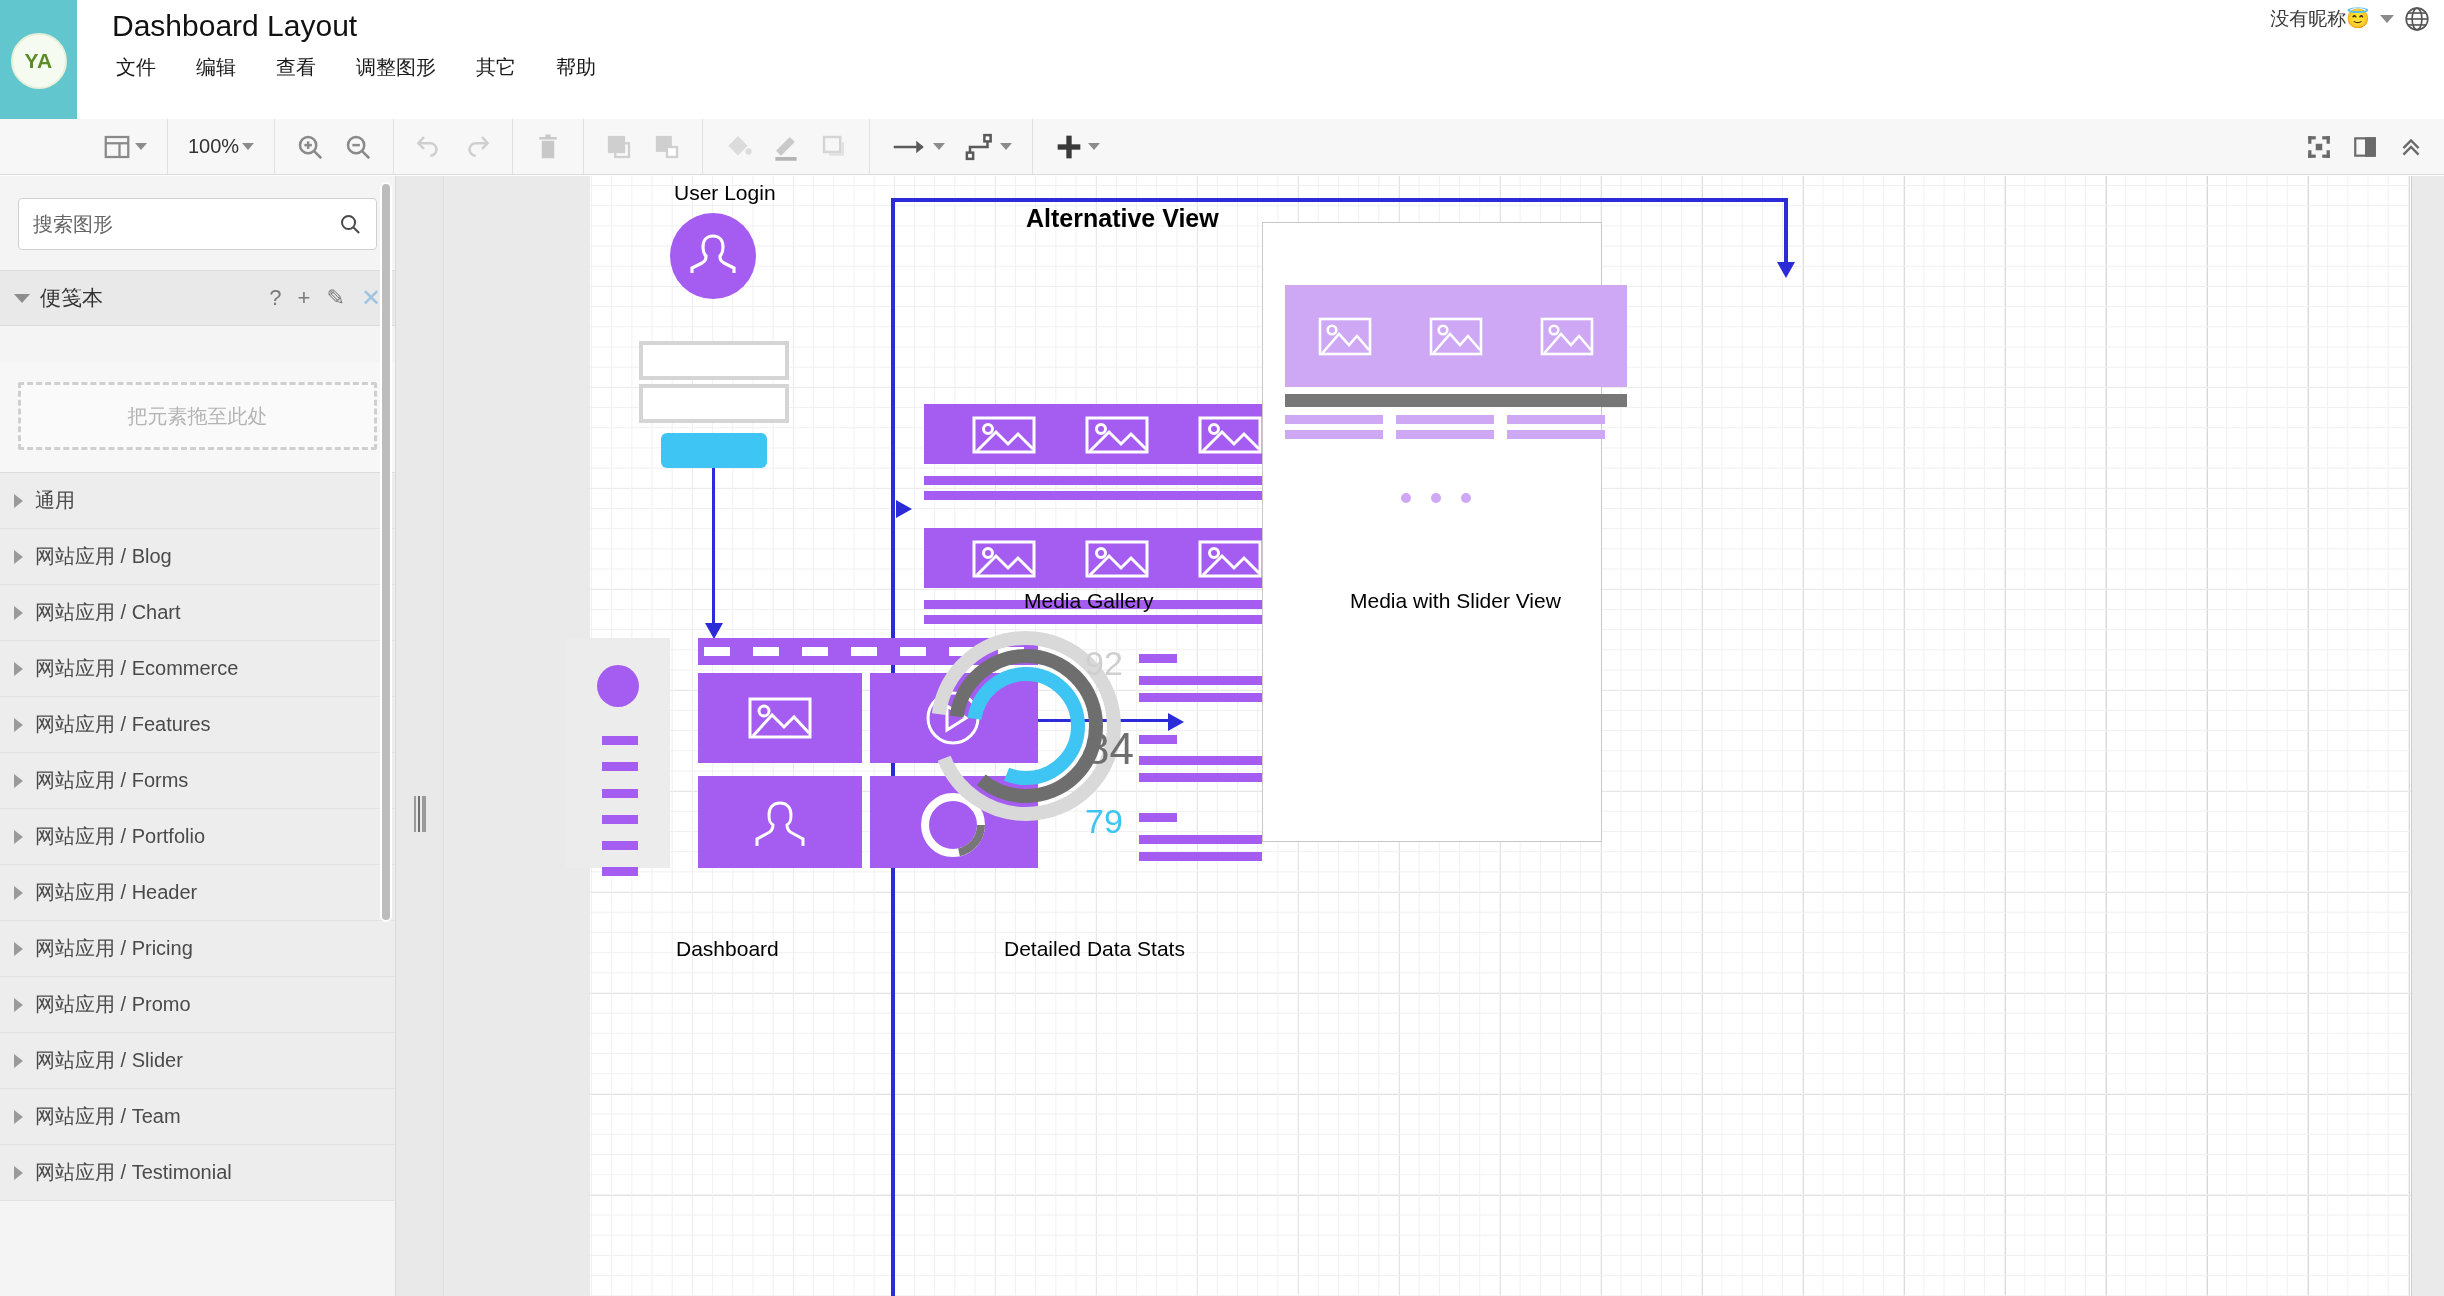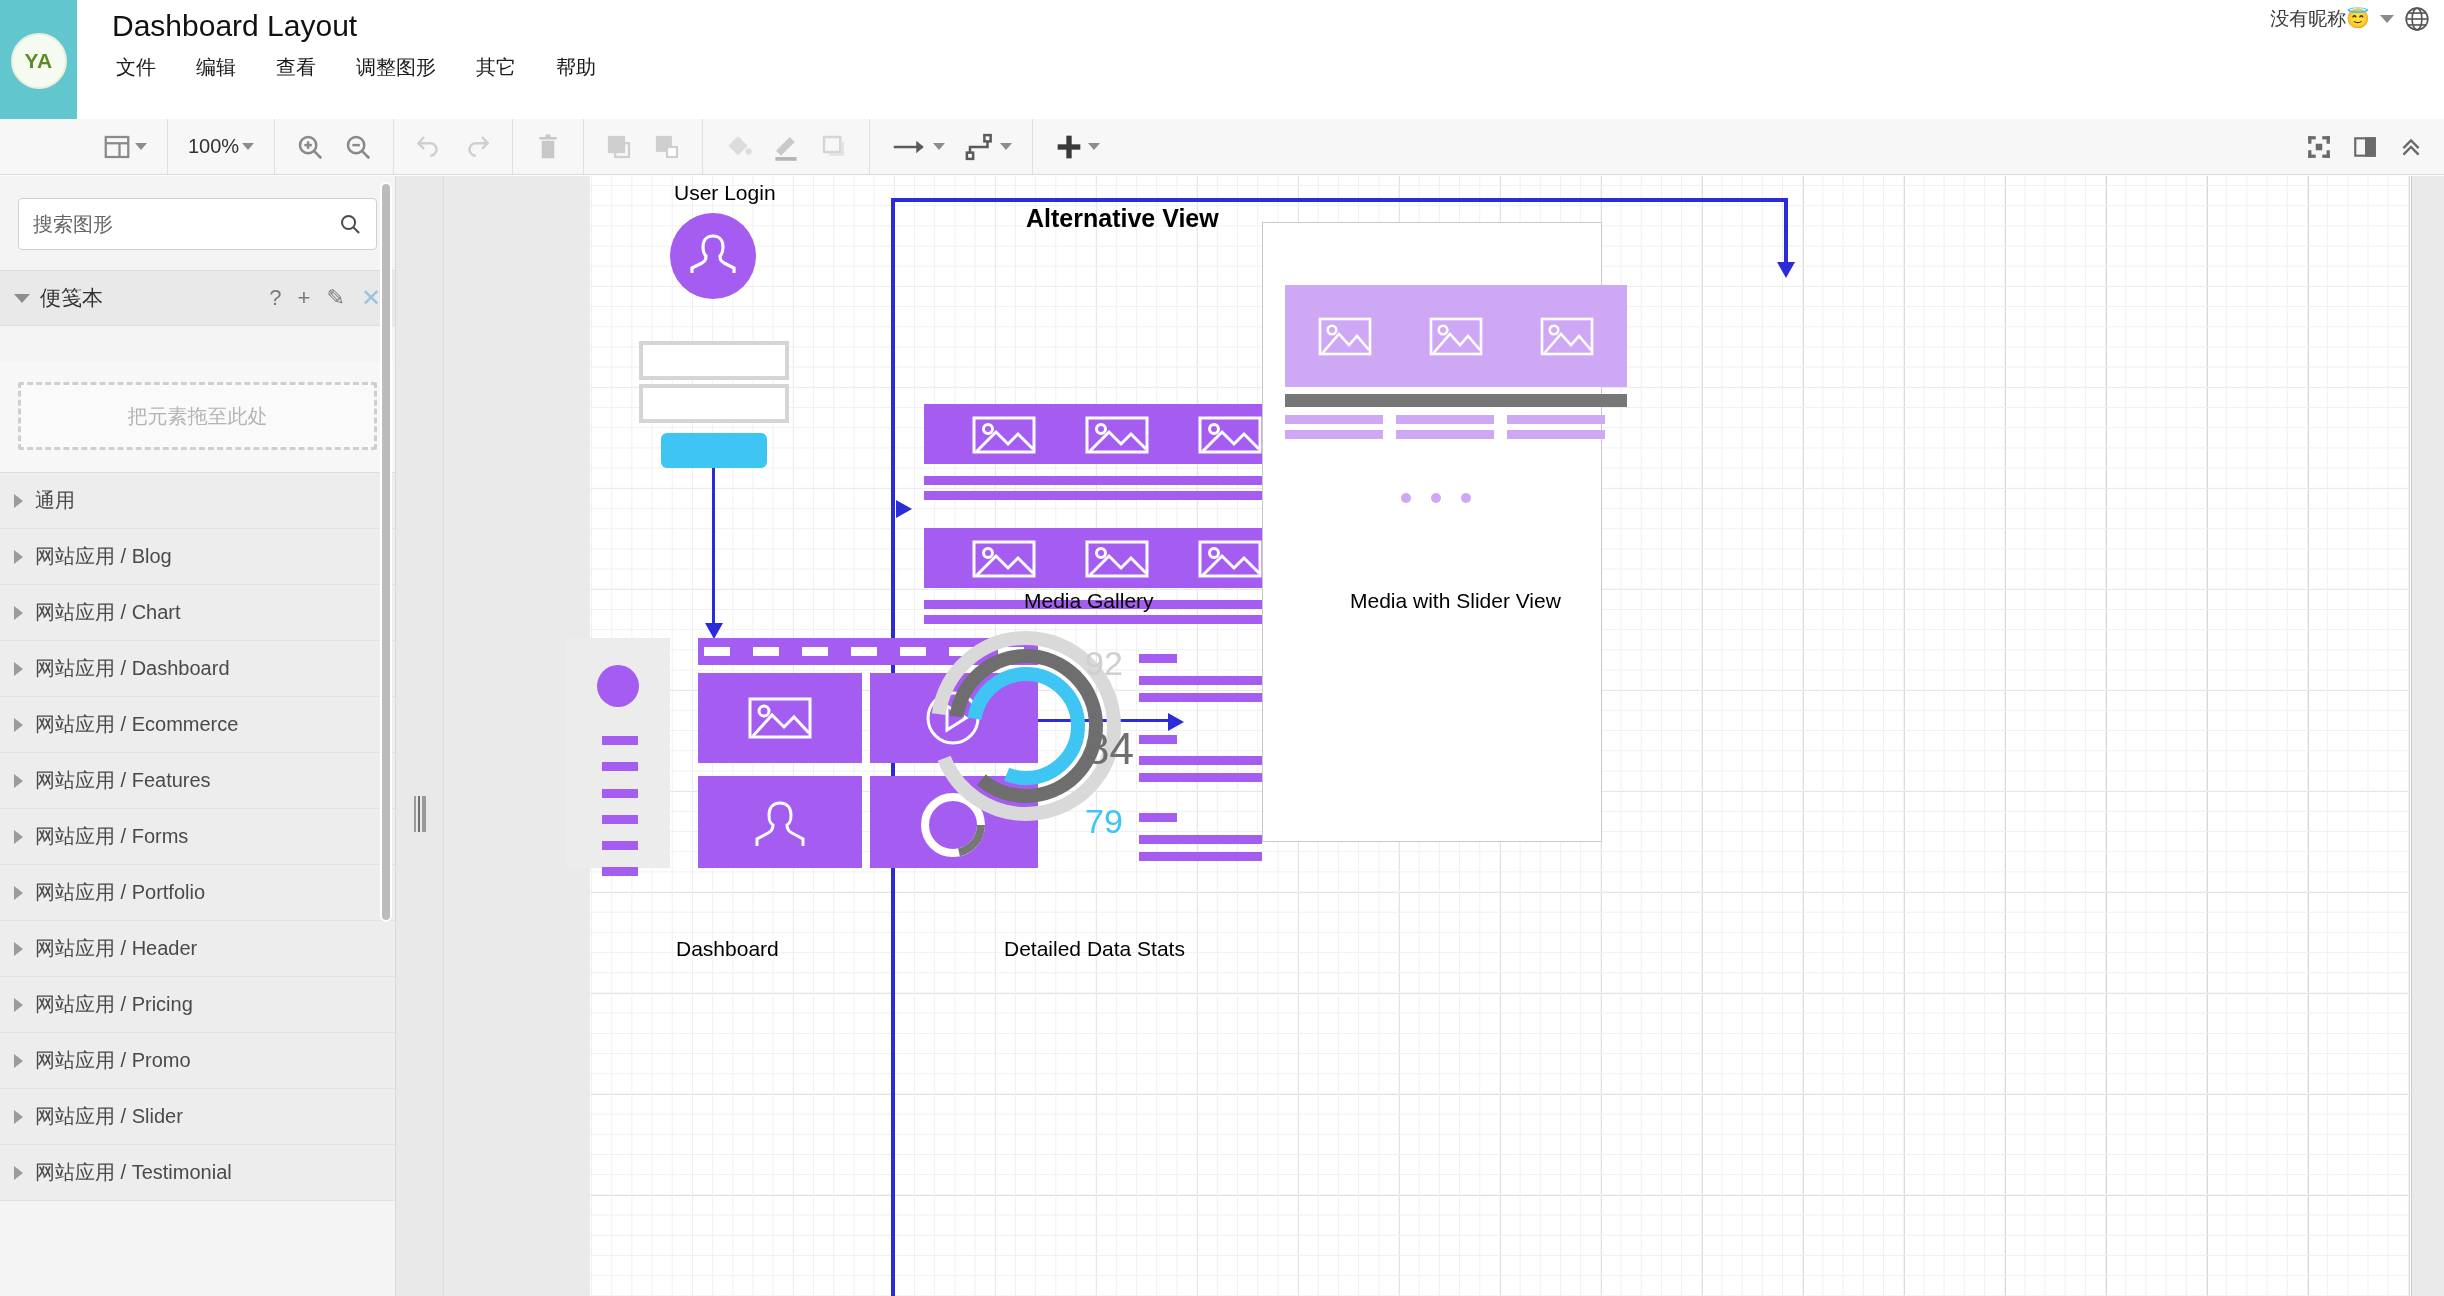--- a/index.html
+++ b/index.html
@@ -381,24 +381,20 @@
       <div class="shape-row">
         <span class="tri-right"></span>
         <span>网站应用 / Blog</span>
       </div>
       <div class="shape-row">
         <span class="tri-right"></span>
         <span>网站应用 / Chart</span>
       </div>
       <div class="shape-row">
         <span class="tri-right"></span>
-        <span>网站应用 / Dashboard</span>
-      </div>
-      <div class="shape-row">
-        <span class="tri-right"></span>
         <span>网站应用 / Ecommerce</span>
       </div>
       <div class="shape-row">
         <span class="tri-right"></span>
         <span>网站应用 / Features</span>
       </div>
       <div class="shape-row">
         <span class="tri-right"></span>
         <span>网站应用 / Forms</span>
       </div>
@@ -414,20 +410,24 @@
         <span class="tri-right"></span>
         <span>网站应用 / Pricing</span>
       </div>
       <div class="shape-row">
         <span class="tri-right"></span>
         <span>网站应用 / Promo</span>
       </div>
       <div class="shape-row">
         <span class="tri-right"></span>
         <span>网站应用 / Slider</span>
+      </div>
+      <div class="shape-row">
+        <span class="tri-right"></span>
+        <span>网站应用 / Team</span>
       </div>
       <div class="shape-row">
         <span class="tri-right"></span>
         <span>网站应用 / Testimonial</span>
       </div>
     </div>
 
     <div class="sb-scrollbar">
       <div class="sb-thumb"></div>
     </div>

